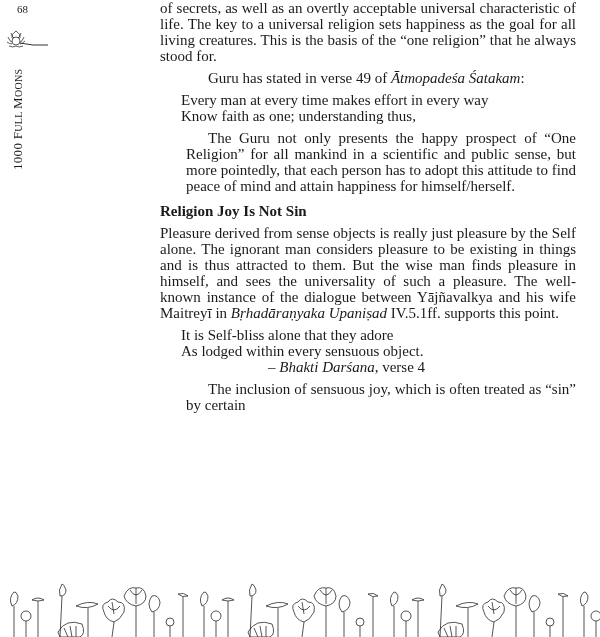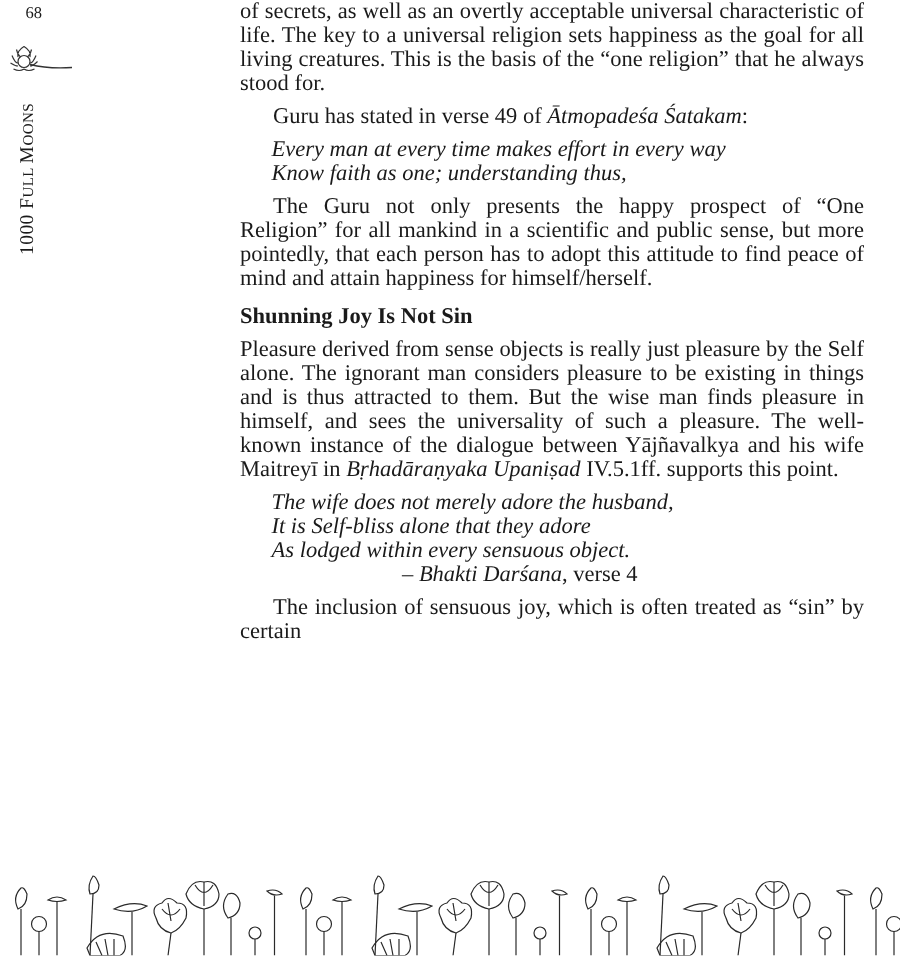--- a/index.html
+++ b/index.html
@@ -5,22 +5,22 @@
   html, body { margin: 0; padding: 0; background: #ffffff; }
   body { width: 600px; height: 637px; position: relative; overflow: hidden; color: #1a1a1a;
          font-family: "Liberation Serif", "DejaVu Serif", serif; }
   .page-number { position: absolute; left: 17px; top: 3px; font-size: 11px; }
   .flower-ornament { position: absolute; left: 4px; top: 28px; width: 46px; height: 28px; }
   .running-head { position: absolute; left: 10px; top: 170px; transform: rotate(-90deg); transform-origin: left top;
                   font-size: 13px; letter-spacing: 0.3px; white-space: nowrap; }
   .running-head .sc { font-size: 10px; }
   .content { position: absolute; left: 160px; top: 0; width: 416px; font-size: 15px; line-height: 16px; }
   .p { margin: 0; text-align: justify; }
-  .indent { text-indent: 22px; }
-  .verse { margin: 0 0 0 21px; font-style: italic; }
+  .indent { text-indent: 22px; margin-left: 26px; }
+  .verse { margin: 0 0 0 21px; }
   .gap-s { height: 6px; }
   .gap-m { height: 9px; }
   .heading { font-weight: bold; margin: 0; font-size: 15px; }
   .attrib { margin: 0 0 0 108px; }
   .attrib i { font-style: italic; }
   .border { position: absolute; left: 0; top: 582px; width: 600px; height: 55px; }
 </style>
 </head>
 <body>
 
@@ -41,26 +41,25 @@
   <div class="gap-s"></div>
   <p class="p indent"><span>Guru has stated in verse 49 of </span><i>Ātmopadeśa Śatakam</i><span>:</span></p>
   <div class="gap-s"></div>
   <div>
     <p class="verse">Every man at every time makes effort in every way</p>
     <p class="verse">Know faith as one; understanding thus,</p>
   </div>
   <div class="gap-s"></div>
   <p class="p indent">The Guru not only presents the happy prospect of “One Religion” for all mankind in a scientific and public sense, but more pointedly, that each person has to adopt this attitude to find peace of mind and attain happiness for himself/herself.</p>
   <div class="gap-m"></div>
-  <p class="heading">Shunning Joy Is Not Sin</p>
+  <p class="heading">Religion Joy Is Not Sin</p>
   <div class="gap-s"></div>
   <p class="p"><span>Pleasure derived from sense objects is really just pleasure by the Self alone. The ignorant man considers pleasure to be existing in things and is thus attracted to them. But the wise man finds pleasure in himself, and sees the universality of such a pleasure. The well-known instance of the dialogue between Yājñavalkya and his wife Maitreyī in </span><i>Bṛhadāraṇyaka Upaniṣad</i><span> IV.5.1ff. supports this point.</span></p>
   <div class="gap-s"></div>
   <div>
-    <p class="verse">The wife does not merely adore the husband,</p>
     <p class="verse">It is Self-bliss alone that they adore</p>
     <p class="verse">As lodged within every sensuous object.</p>
     <p class="attrib"><span>– </span><i>Bhakti Darśana</i><span>, verse 4</span></p>
   </div>
   <div class="gap-s"></div>
   <p class="p indent">The inclusion of sensuous joy, which is often treated as “sin” by certain</p>
 </div>
 
 <svg class="border" viewBox="0 0 600 55" preserveAspectRatio="none">
   <defs>

